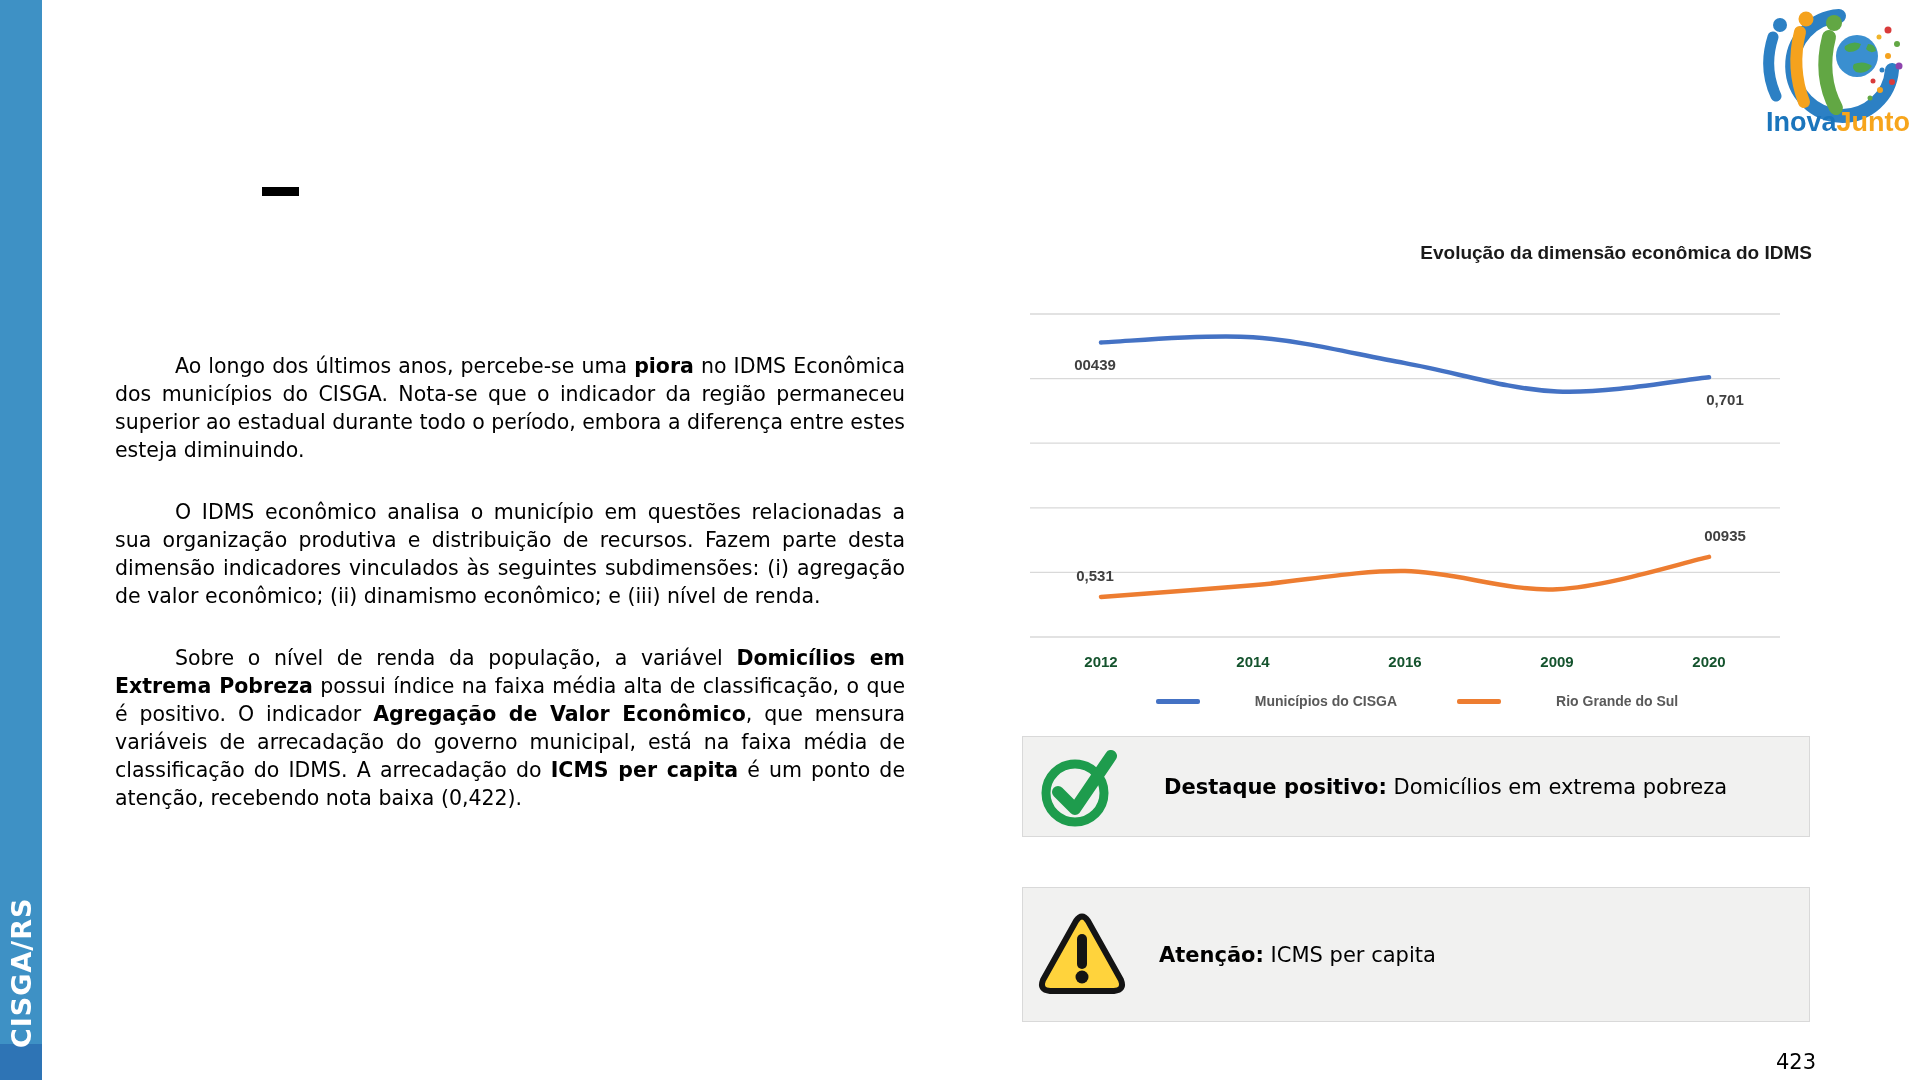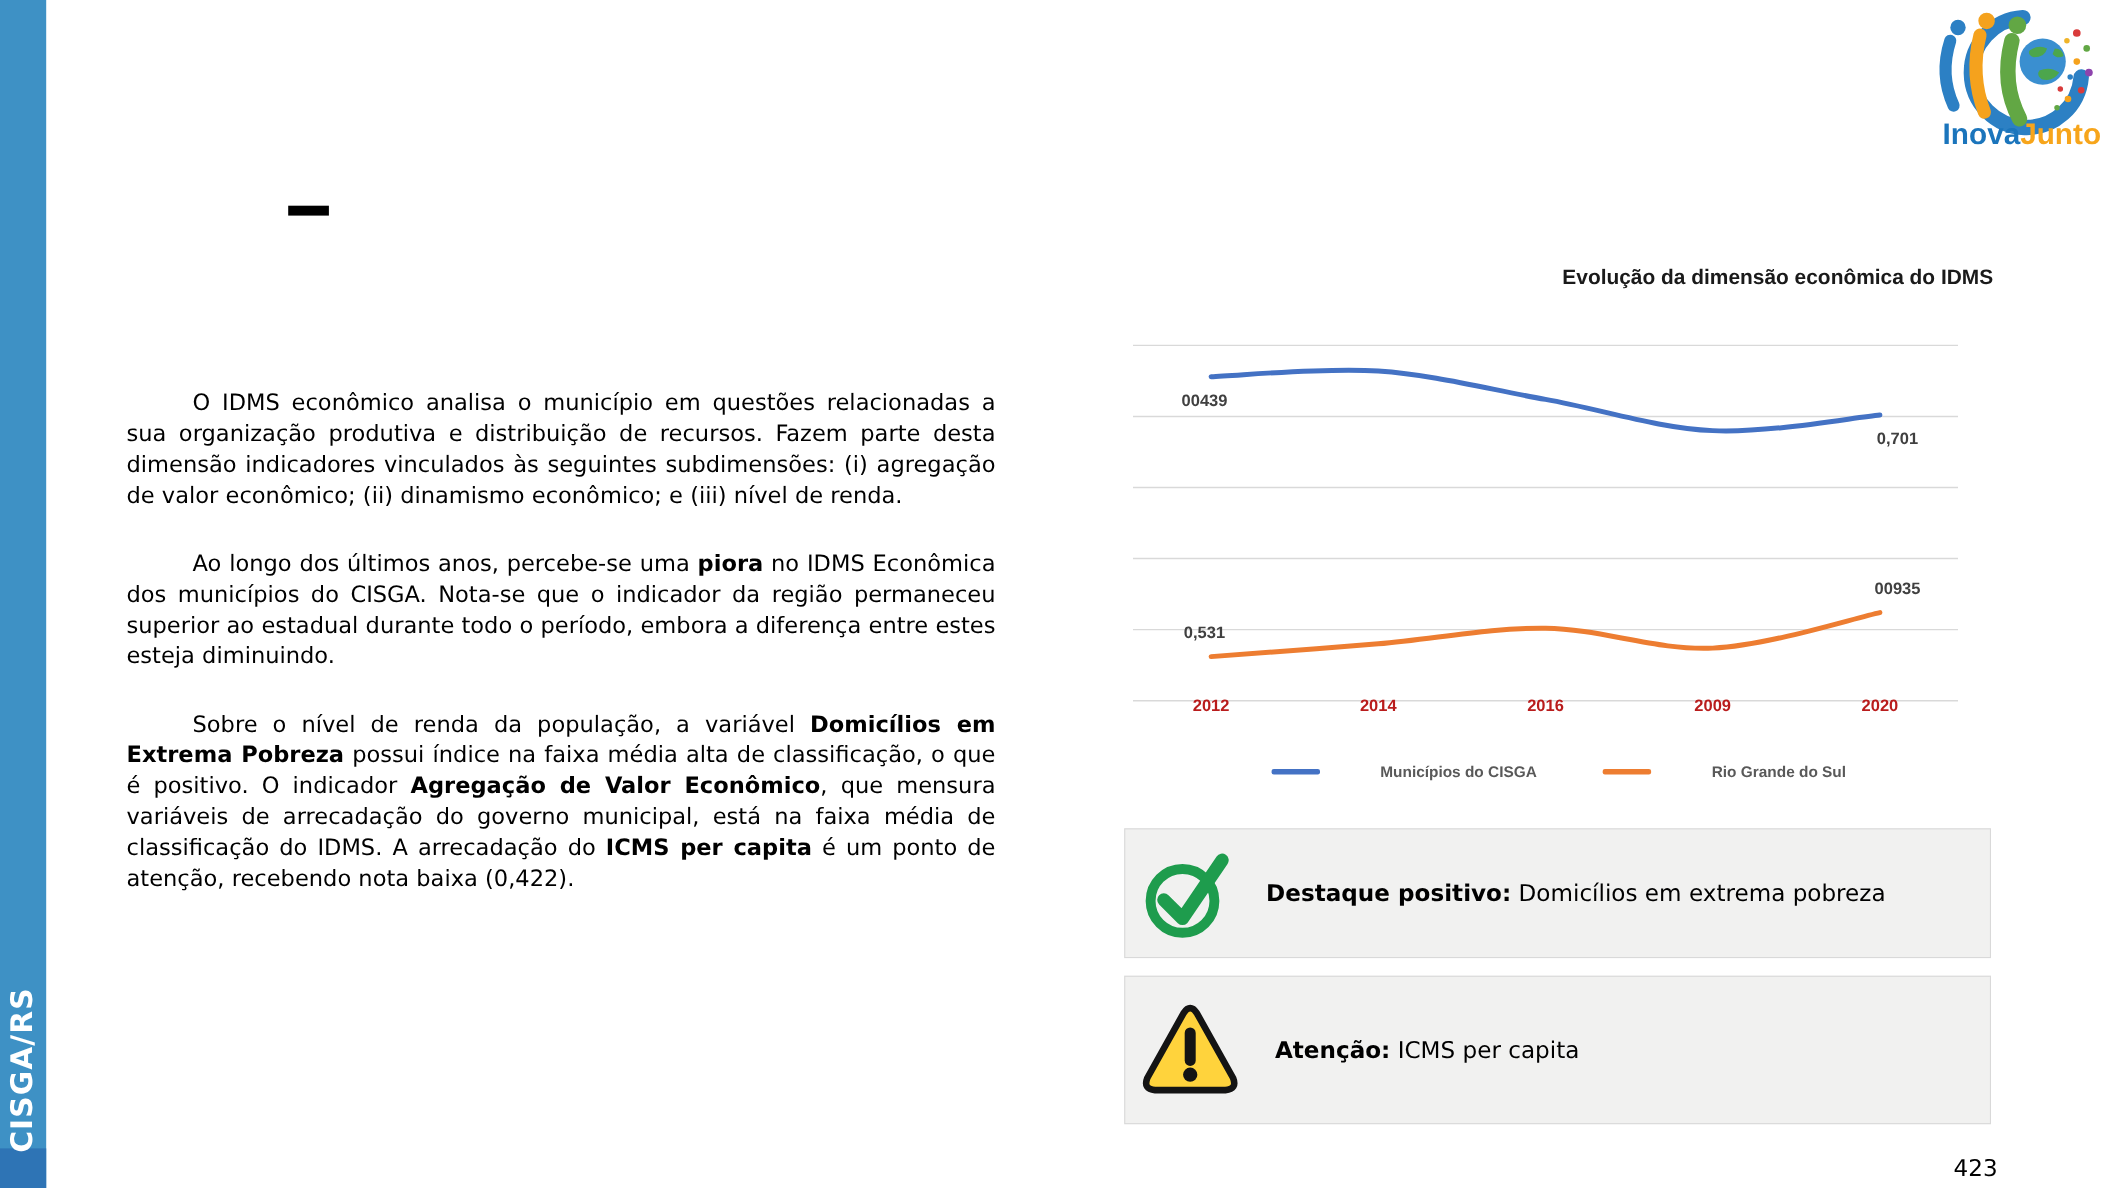--- a/index.html
+++ b/index.html
@@ -28,40 +28,40 @@
   .body-text p{margin:0 0 34px 0;text-indent:60px;}
   .body-text b{font-weight:bold;}
   
   .chart-title{
     position:absolute;left:1022px;top:242px;width:790px;text-align:right;
     font-family:"Liberation Sans", sans-serif;font-weight:bold;font-size:19px;color:#1a1a1a;
   }
   .chart{position:absolute;left:1022px;top:260px;width:790px;height:460px;}
   .chart svg{position:absolute;left:0;top:0;}
   .x-label{
-    position:absolute;top:373px;transform:translateX(-50%);
-    font-family:"Liberation Sans", sans-serif;font-weight:bold;font-size:15px;color:#b91c1c;
+    position:absolute;top:393px;transform:translateX(-50%);
+    font-family:"Liberation Sans", sans-serif;font-weight:bold;font-size:15px;color:#14532d;
   }
   .data-label{
     position:absolute;transform:translateX(-50%);white-space:nowrap;
     font-family:"Liberation Sans", sans-serif;font-weight:bold;font-size:15px;color:#404040;
   }
   .legend{
     position:absolute;left:0;top:430px;width:790px;height:22px;
     display:flex;justify-content:center;align-items:center;gap:60px;
   }
   .legend-item{display:flex;align-items:center;gap:8px;}
   .legend-swatch{width:44px;height:5px;border-radius:2px;}
   .legend-text{font-family:"Liberation Sans", sans-serif;font-weight:bold;font-size:14px;color:#595959;padding-left:47px;}
   
   .callout{
     position:absolute;left:1022px;width:788px;background:#F1F1F0;
     border:1px solid #D9D9D9;display:flex;align-items:center;box-sizing:border-box;
   }
-  .callout-1{top:753px;height:118px;}
+  .callout-1{top:736px;height:101px;gap:13px;}
   .callout-2{top:887px;height:135px;}
   .callout-icon{flex:0 0 auto;margin-left:14px;}
   .callout-text{margin-left:32px;font-size:21px;}
   .callout-text b{font-weight:bold;}
   
   .page-number{position:absolute;left:1776px;top:1050px;font-size:21px;}
 </style>
 </head>
 <body>
 
@@ -98,22 +98,22 @@
     <circle cx="128" cy="94" r="2.5" fill="#62A744"></circle>
     <circle cx="137" cy="33" r="2.5" fill="#F0B429"></circle>
     <circle cx="131" cy="77" r="2.5" fill="#D93B3B"></circle>
     <text x="24" y="127" font-family="Liberation Sans, sans-serif" font-weight="bold" font-size="27">
       <tspan fill="#1B75BC">Inova</tspan><tspan fill="#F7A51B">Juntos</tspan>
     </text>
   </svg>
 </div>
 
 <div class="body-text">
+  <p><span>Ao longo dos últimos anos, percebe-se uma </span><b>piora</b><span> no IDMS Econômica dos municípios do CISGA. Nota-se que o indicador da região permaneceu superior ao estadual durante todo o período, embora a diferença entre estes esteja diminuindo.</span></p>
   <p><span>O IDMS econômico analisa o município em questões relacionadas a sua organização produtiva e distribuição de recursos. Fazem parte desta dimensão indicadores vinculados às seguintes subdimensões: (i) agregação de valor econômico; (ii) dinamismo econômico; e (iii) nível de renda.</span></p>
-  <p><span>Ao longo dos últimos anos, percebe-se uma </span><b>piora</b><span> no IDMS Econômica dos municípios do CISGA. Nota-se que o indicador da região permaneceu superior ao estadual durante todo o período, embora a diferença entre estes esteja diminuindo.</span></p>
   <p><span>Sobre o nível de renda da população, a variável </span><b>Domicílios em Extrema Pobreza</b><span> possui índice na faixa média alta de classificação, o que é positivo. O indicador </span><b>Agregação de Valor Econômico</b><span>, que mensura variáveis de arrecadação do governo municipal, está na faixa média de classificação do IDMS. A arrecadação do </span><b>ICMS per capita</b><span> é um ponto de atenção, recebendo nota baixa (0,422).</span></p>
 </div>
 
 <div class="chart-title">Evolução da dimensão econômica do IDMS</div>
 <div class="chart" id="chart">
   <svg id="chart-canvas" width="790" height="460" viewBox="0 0 790 460">
       <line x1="8" x2="758" y1="377" y2="377" stroke="#D9D9D9" stroke-width="1.3"></line>
       <line x1="8" x2="758" y1="312.4" y2="312.4" stroke="#D9D9D9" stroke-width="1.3"></line>
       <line x1="8" x2="758" y1="247.7999999999999" y2="247.7999999999999" stroke="#D9D9D9" stroke-width="1.3"></line>
       <line x1="8" x2="758" y1="183.19999999999982" y2="183.19999999999982" stroke="#D9D9D9" stroke-width="1.3"></line>

